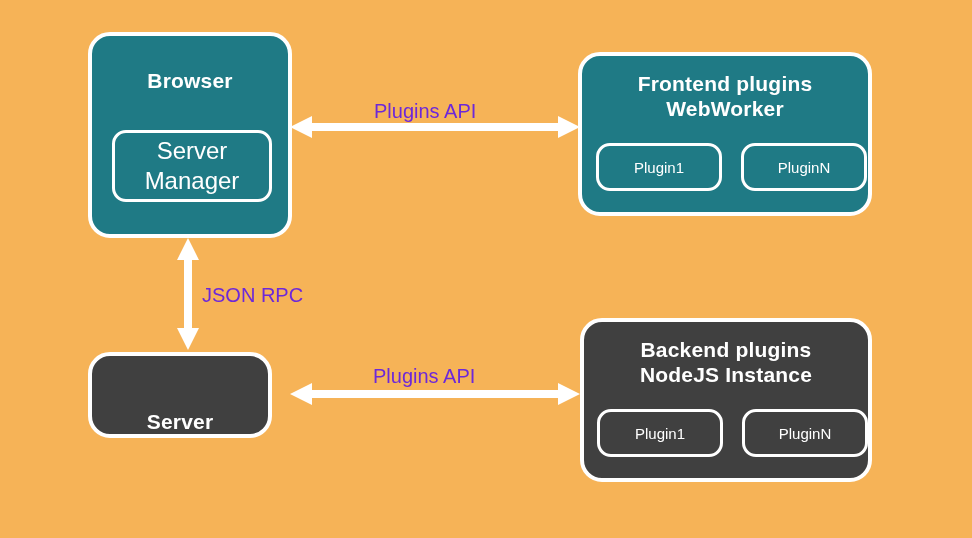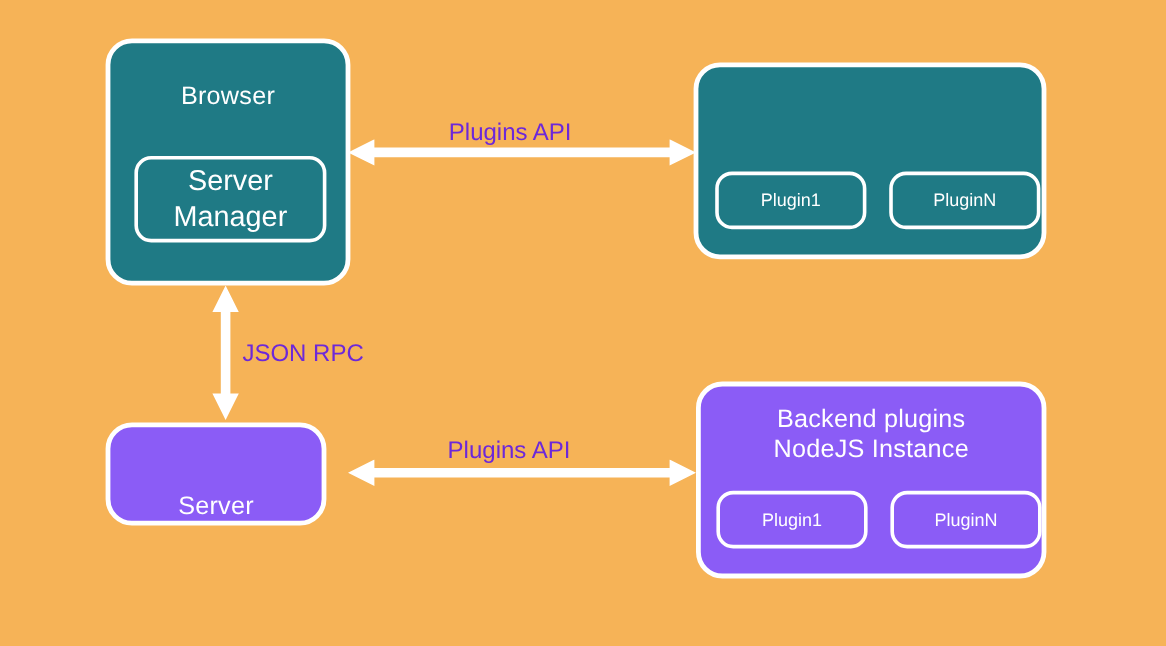--- a/index.html
+++ b/index.html
@@ -25,25 +25,25 @@
     position: absolute;
     box-sizing: border-box;
     border: 4px solid #ffffff;
     border-radius: 22px;
     display: flex;
     flex-direction: column;
     align-items: center;
     color: #ffffff;
   }
   .node.teal   { background: #1f7a85; }
-  .node.dark   { background: #8b5cf6; }
+  .node.dark   { background: #404040; }
 
   .node-title {
     font-size: 21px;
-    font-weight: normal;
+    font-weight: bold;
     line-height: 25px;
     text-align: center;
     letter-spacing: 0.2px;
     white-space: pre-line;
   }
 
   
   .subbox {
     position: absolute;
     box-sizing: border-box;
@@ -112,20 +112,22 @@
     <div class="node-title">Browser</div>
     <div class="subbox two-line" id="plugin-manager-box">Server
 Manager</div>
   </div>
 
   <div class="node dark" id="server-node">
     <div class="node-title">Server</div>
   </div>
 
   <div class="node teal" id="frontend-node">
+    <div class="node-title">Frontend plugins
+WebWorker</div>
     <div class="subbox plugin-box" id="frontend-plugin-1">Plugin1</div>
     <div class="subbox plugin-box" id="frontend-plugin-n">PluginN</div>
   </div>
 
   <div class="node dark" id="backend-node">
     <div class="node-title">Backend plugins
 NodeJS Instance</div>
     <div class="subbox plugin-box" id="backend-plugin-1">Plugin1</div>
     <div class="subbox plugin-box" id="backend-plugin-n">PluginN</div>
   </div>

